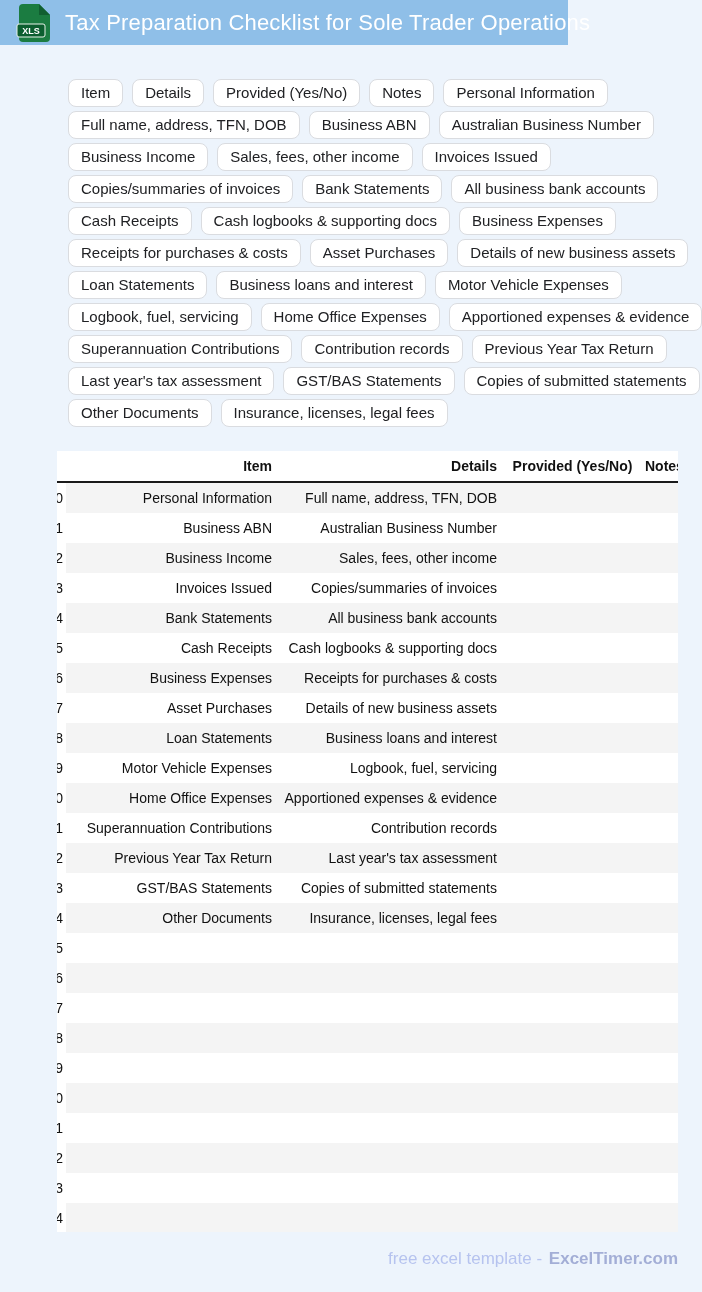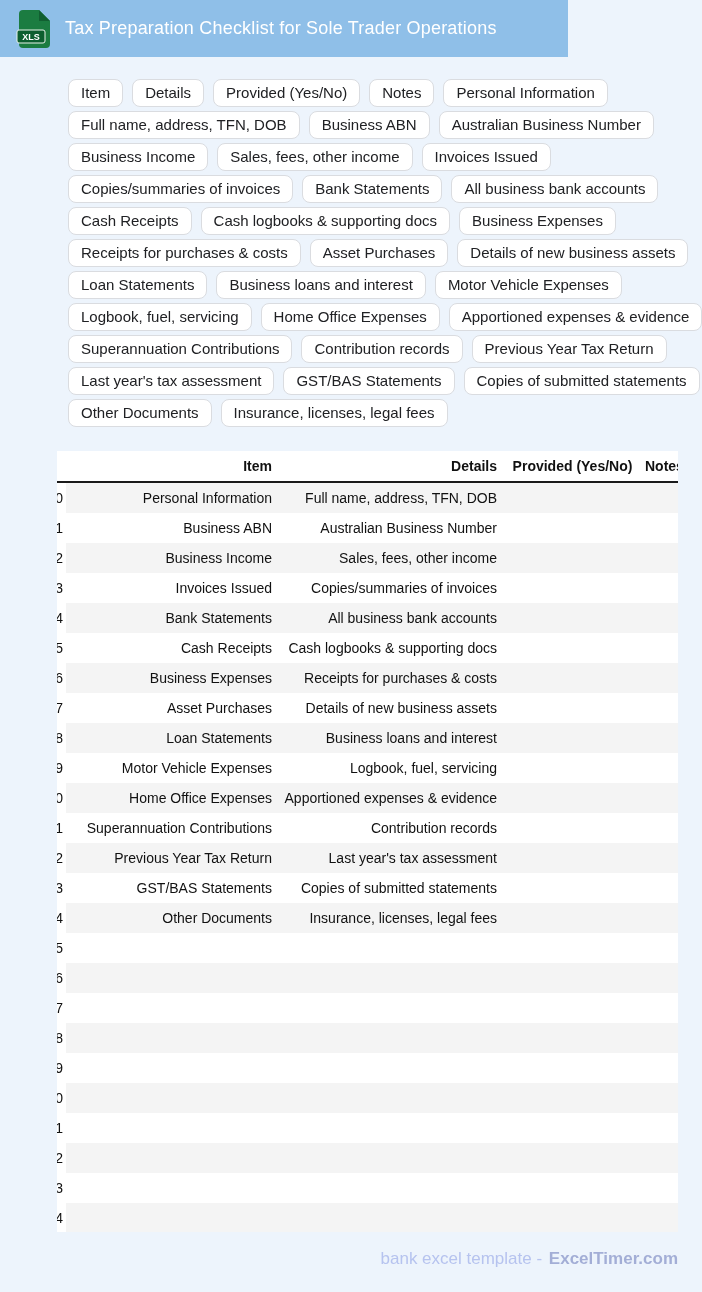--- a/index.html
+++ b/index.html
@@ -6,28 +6,28 @@
   body{
     width:702px;height:1292px;
     background:#edf4fc;
     font-family:"Liberation Sans",sans-serif;
     position:relative;
     overflow:hidden;
   }
   
   .banner{
     position:absolute;left:0;top:0;
-    width:568px;height:57px;
+    width:568px;height:45px;
     background:#8fbfe8;
     display:flex;align-items:center;
   }
   .banner .file-icon{margin-left:16px;flex:0 0 auto;}
   .banner h1{
     margin:0 0 0 13px;
-    font-size:18px;font-weight:normal;
+    font-size:22px;font-weight:normal;
     color:#ffffff;white-space:nowrap;
     letter-spacing:.2px;
   }
   
   .chips{
     position:absolute;left:68px;top:79px;
   }
   .chip-row{
     display:flex;flex-wrap:nowrap;gap:9px;
     margin-bottom:4px;
@@ -353,15 +353,15 @@
           <td class="a-item"></td>
           <td class="a-details"></td>
           <td class="a-provided"></td>
           <td class="a-notes"></td>
         </tr>
       </tbody>
   </table>
 </div>
 
 <div class="footer">
-  <span class="caption">bank excel template -</span>
+  <span class="caption">free excel template -</span>
   <a class="brand" href="#">ExcelTimer.com</a>
 </div>
 
 </body></html>

